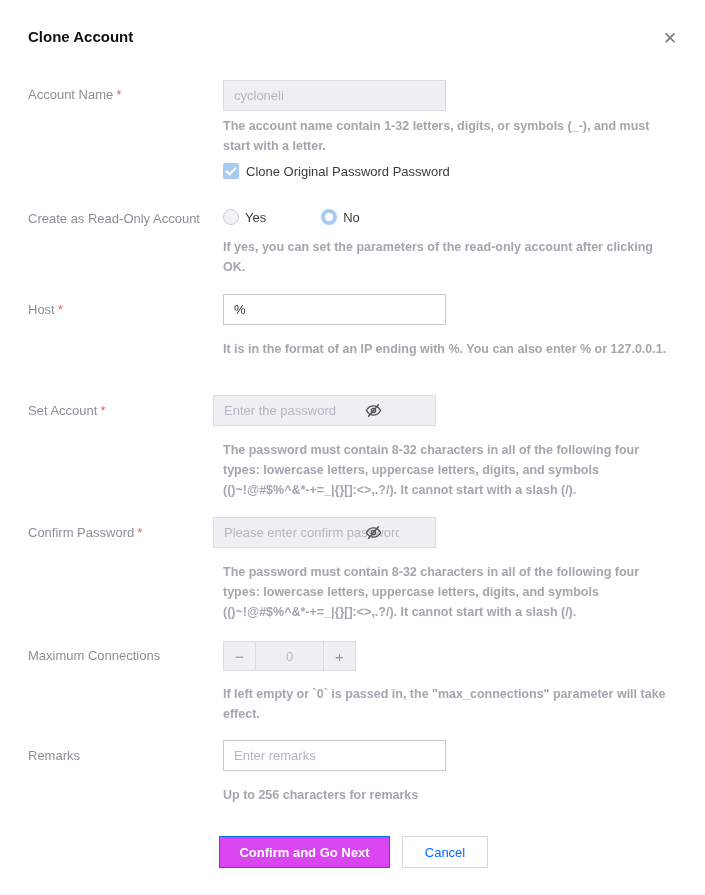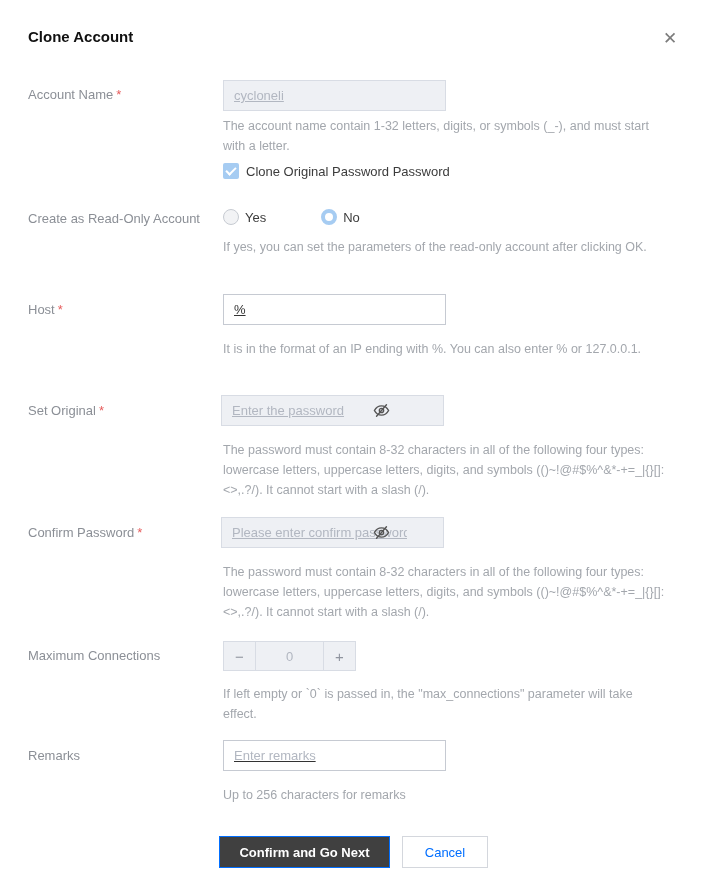--- a/index.html
+++ b/index.html
@@ -8,54 +8,54 @@
   .dialog { position:relative; width:705px; height:895px; background:#fff; overflow:hidden; }
 
   .title { position:absolute; left:28px; top:28px; font-size:15px; font-weight:bold; color:#111; }
   .close { position:absolute; left:657px; top:26px; width:26px; height:26px; text-align:center;
            line-height:26px; font-size:17px; color:#7c7c7c; cursor:pointer; }
 
   .lbl { position:absolute; left:28px; font-size:13px; color:#8b8f96; white-space:nowrap; }
   .req { color:#e65c5c; margin-left:3px; }
 
   .ctrl { position:absolute; left:223px; }
-  .help { position:absolute; left:223px; width:446px; font-size:12.5px; line-height:20px; color:#a3a7ad; }
+  .help { position:absolute; left:223px; width:446px; font-size:12.5px; line-height:20px; color:#a3a7ad;font-weight:bold; }
 
   .inp { width:223px; height:31px; font-size:13px; padding:0 10px; outline:none;
-         font-family:"Liberation Sans", sans-serif;text-decoration:underline; }
+         font-family:"Liberation Sans", sans-serif; }
   .inp::placeholder { color:#b2b7c1; opacity:1; }
   .inp.gray { background:#eef0f4; border:1px solid #d8dce4; color:#b2b7c1; }
   .inp.white { background:#fff; border:1px solid #c6cad2; color:#333; }
 
   .cbrow { position:absolute; left:223px; display:flex; align-items:center; }
   .cb { width:16px; height:16px; background:#a6ccf2; border-radius:2px; position:relative; cursor:pointer; flex:none; }
   .cb::after { content:""; position:absolute; left:5px; top:2px; width:4px; height:8px;
                border:solid #fff; border-width:0 2px 2px 0; transform:rotate(45deg); }
   .cb-lbl { margin-left:7px; font-size:13px; color:#3c3c3c; }
 
   .radios { position:absolute; left:223px; display:flex; align-items:center;gap:32px; }
   .radio-opt { display:flex; align-items:center; cursor:pointer; margin-right:23px; }
   .rd { width:16px; height:16px; border-radius:50%; flex:none; }
   .rd.off { border:1px solid #c7cbd2; background:#f2f3f5; }
   .rd.on  { border:4.5px solid #a6ccf2; background:#fff; }
   .rd-lbl { margin-left:6px; font-size:13px; color:#3c3c3c; }
 
-  .pwd-wrap { position:absolute; left:221px; width:178px; }
+  .pwd-wrap { position:absolute; left:213px; width:178px; }
   .pwd-wrap .inp { width:223px; padding-right:36px; }
   .eye { position:absolute; right:9px; top:7px; width:17px; height:17px; cursor:pointer; }
 
   .stepper { position:absolute; left:223px; display:flex; height:30px; }
   .st-btn { width:33px; height:30px; background:#eef0f4; border:1px solid #d8dce4;
             color:#8f949e; font-size:15px; display:flex; align-items:center; justify-content:center; cursor:pointer; }
   .st-val { width:69px; height:30px; background:#eef0f4; border:1px solid #d8dce4; margin:0 -1px;
             color:#b2b7c1; font-size:13px; display:flex; align-items:center; justify-content:center; }
 
   .btn { position:absolute; top:836px; height:32px; font-size:13px; cursor:pointer; text-align:center;
          font-family:"Liberation Sans", sans-serif; }
-  .btn-primary { left:219px; width:171px; background:#404040; border:1px solid #006eff; color:#fff; font-weight:600; }
+  .btn-primary { left:219px; width:171px; background:#d946ef; border:1px solid #006eff; color:#fff; font-weight:600; }
   .btn-cancel { left:402px; width:86px; background:#fff; border:1px solid #d4d7dd; color:#006eff; }
 </style>
 </head>
 <body>
 
 <div class="dialog">
 
   <div class="title">Clone Account</div>
   <div class="close">✕</div>
 
@@ -82,21 +82,21 @@
   </div>
   <div class="help" style="top:237px;">If yes, you can set the parameters of the read-only account after clicking OK.</div>
 
   <div class="lbl" style="top:302px;">
     <span>Host</span><span class="req">*</span>
   </div>
   <input class="inp white ctrl" style="top: 294px;" type="text" value="%">
   <div class="help" style="top:339px;">It is in the format of an IP ending with %. You can also enter % or 127.0.0.1.</div>
 
   <div class="lbl" style="top:403px;">
-    <span>Set Original</span><span class="req">*</span>
+    <span>Set Account</span><span class="req">*</span>
   </div>
   <div class="pwd-wrap" style="top:395px;">
     <input class="inp gray" type="text" readonly="" placeholder="Enter the password" style="">
     <svg class="eye" viewBox="0 0 24 24" fill="none" stroke="#555" stroke-width="2" stroke-linecap="round">
       <path d="M2 12s3.5-6.5 10-6.5S22 12 22 12s-3.5 6.5-10 6.5S2 12 2 12z"></path>
       <circle cx="12" cy="12" r="3"></circle>
       <line x1="5" y1="20" x2="19" y2="4"></line>
     </svg>
   </div>
   <div class="help" style="top:440px;">The password must contain 8-32 characters in all of the following four types: lowercase letters, uppercase letters, digits, and symbols (()~!@#$%^&amp;*-+=_|{}[]:&lt;&gt;,.?/). It cannot start with a slash (/).</div>

